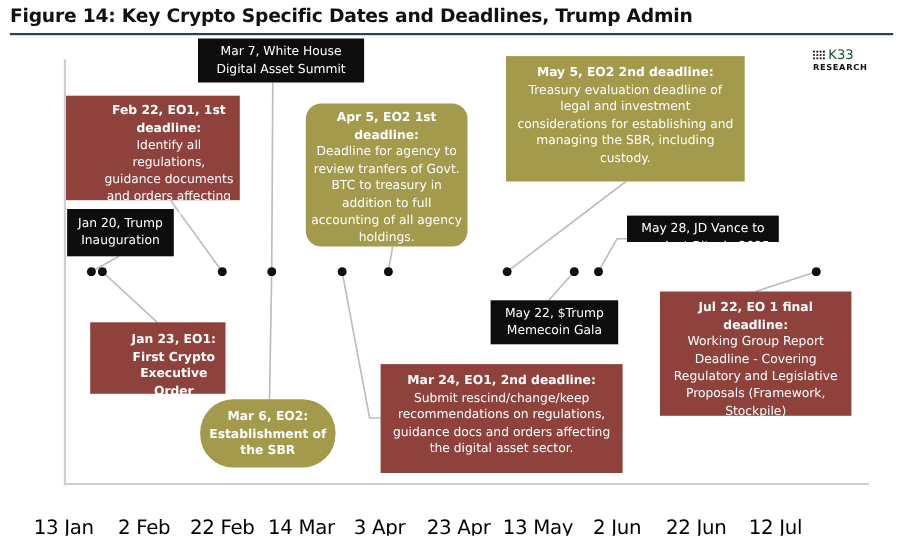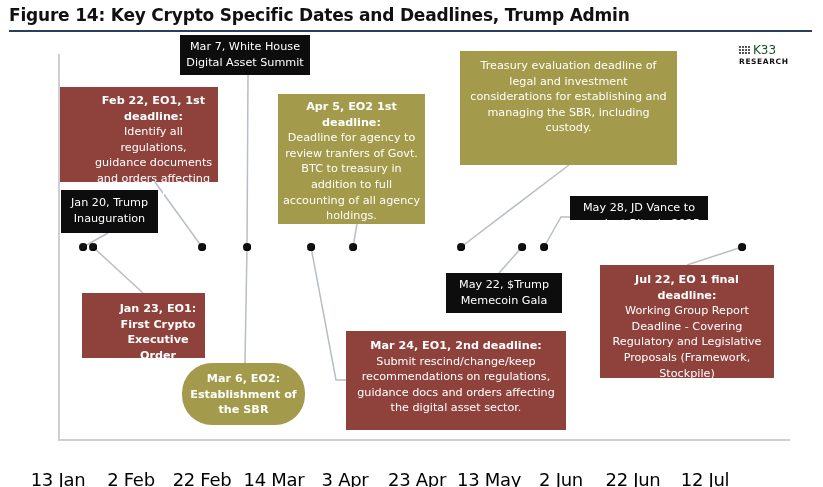--- a/index.html
+++ b/index.html
@@ -92,39 +92,40 @@
 <div class="dot" style="left:93px;top:247px"></div>
 <div class="dot" style="left:202px;top:247px"></div>
 <div class="dot" style="left:247px;top:247px"></div>
 <div class="dot" style="left:311px;top:247px"></div>
 <div class="dot" style="left:353px;top:247px"></div>
 <div class="dot" style="left:461px;top:247px"></div>
 <div class="dot" style="left:522px;top:247px"></div>
 <div class="dot" style="left:544px;top:247px"></div>
 <div class="dot" style="left:742px;top:247px"></div>
 
-<div class="box black" style="left:180px;top:35px;width:130px;height:40px;padding-top:4px;">
+<div class="box black" style="left:180px;top:35px;width:151px;height:40px;padding-top:4px;">
   <span class="body">Mar 7, White House Digital Asset Summit</span>
 </div>
 
 <div class="box red" style="left:60px;top:87px;width:158px;height:95px;padding-top:6px;">
   <span class="head">Feb 22, EO1, 1st deadline:</span>
   <span class="body">Identify all regulations, guidance documents and orders affecting the digital asset sector.</span>
 </div>
 
 <div class="box black" style="left:61px;top:190px;width:97px;height:43px;padding-top:5px;">
   <span class="body">Jan 20, Trump Inauguration</span>
 </div>
 
-<div class="box olive" style="left:278px;top:94px;width:147px;height:130px;padding-top:5px;">
+<div class="box olive" style="left:278px;top:94px;width:147px;height:130px;padding-top:5px;border-radius:14px;">
   <span class="head">Apr 5, EO2 1st deadline:</span>
   <span class="body">Deadline for agency to review tranfers of Govt. BTC to treasury in addition to full accounting of all agency holdings.</span>
 </div>
 
 <div class="box olive" style="left:460px;top:51px;width:217px;height:114px;padding:7px 8px 4px;">
+  <span class="head">May 5, EO2 2nd deadline:</span>
   <span class="body">Treasury evaluation deadline of legal and investment considerations for establishing and managing the SBR, including custody.</span>
 </div>
 
 <div class="box black" style="left:570px;top:196px;width:138px;height:24px;padding-top:4px;">
   <span class="body">May 28, JD Vance to speak at Bitcoin 2025</span>
 </div>
 
 <div class="box red" style="left:82px;top:293px;width:123px;height:65px;padding-top:8px;">
   <span class="head">Jan 23, EO1: First Crypto Executive Order</span>
 </div>

